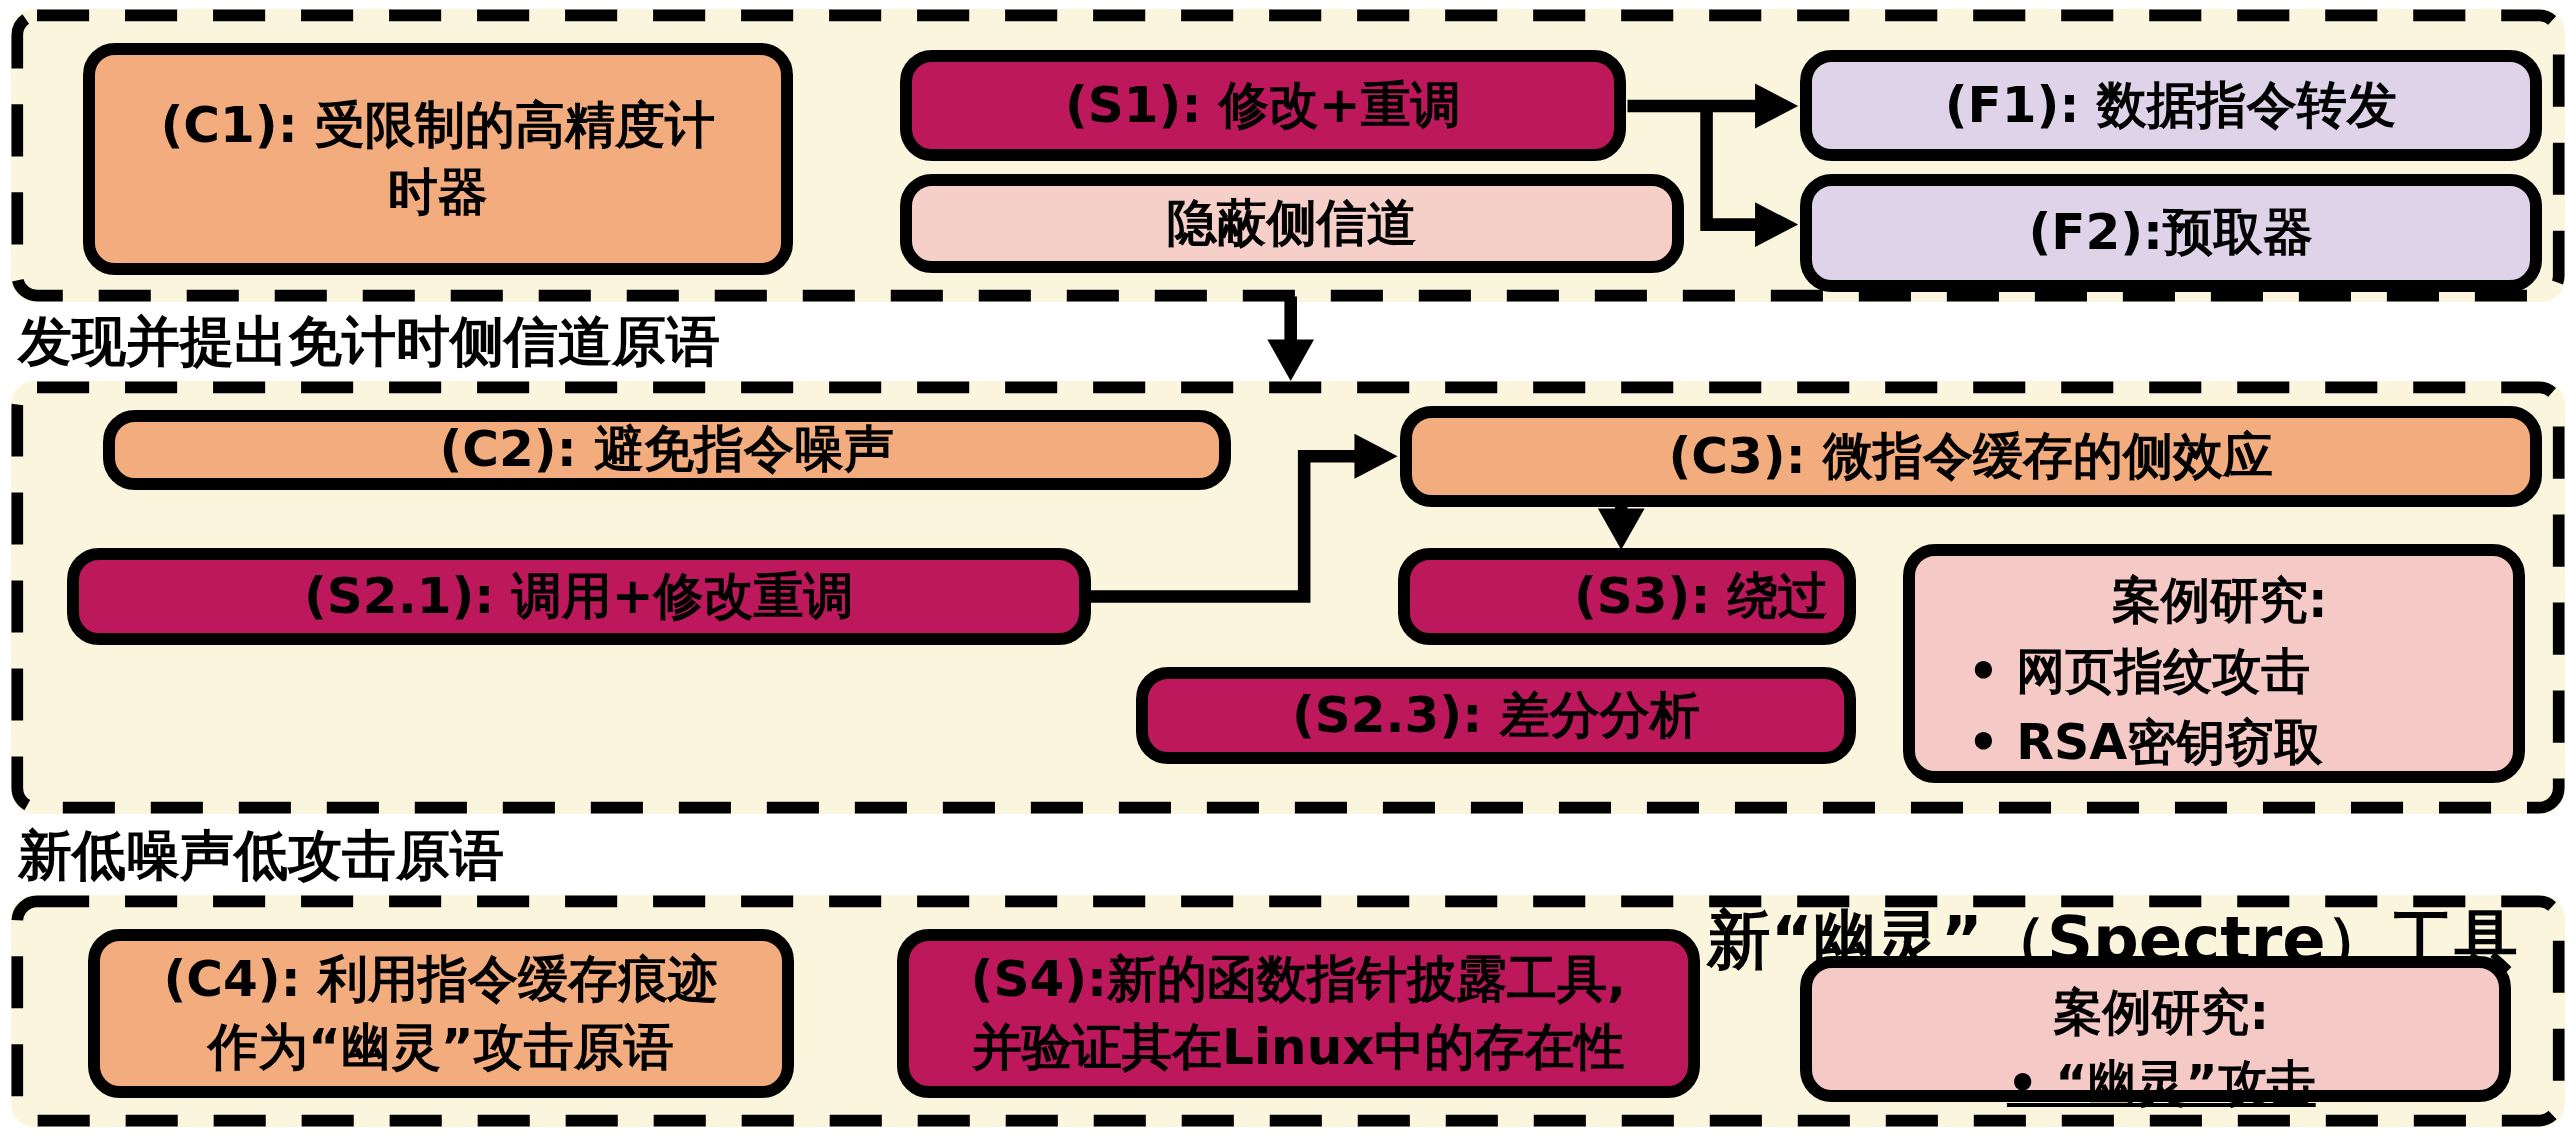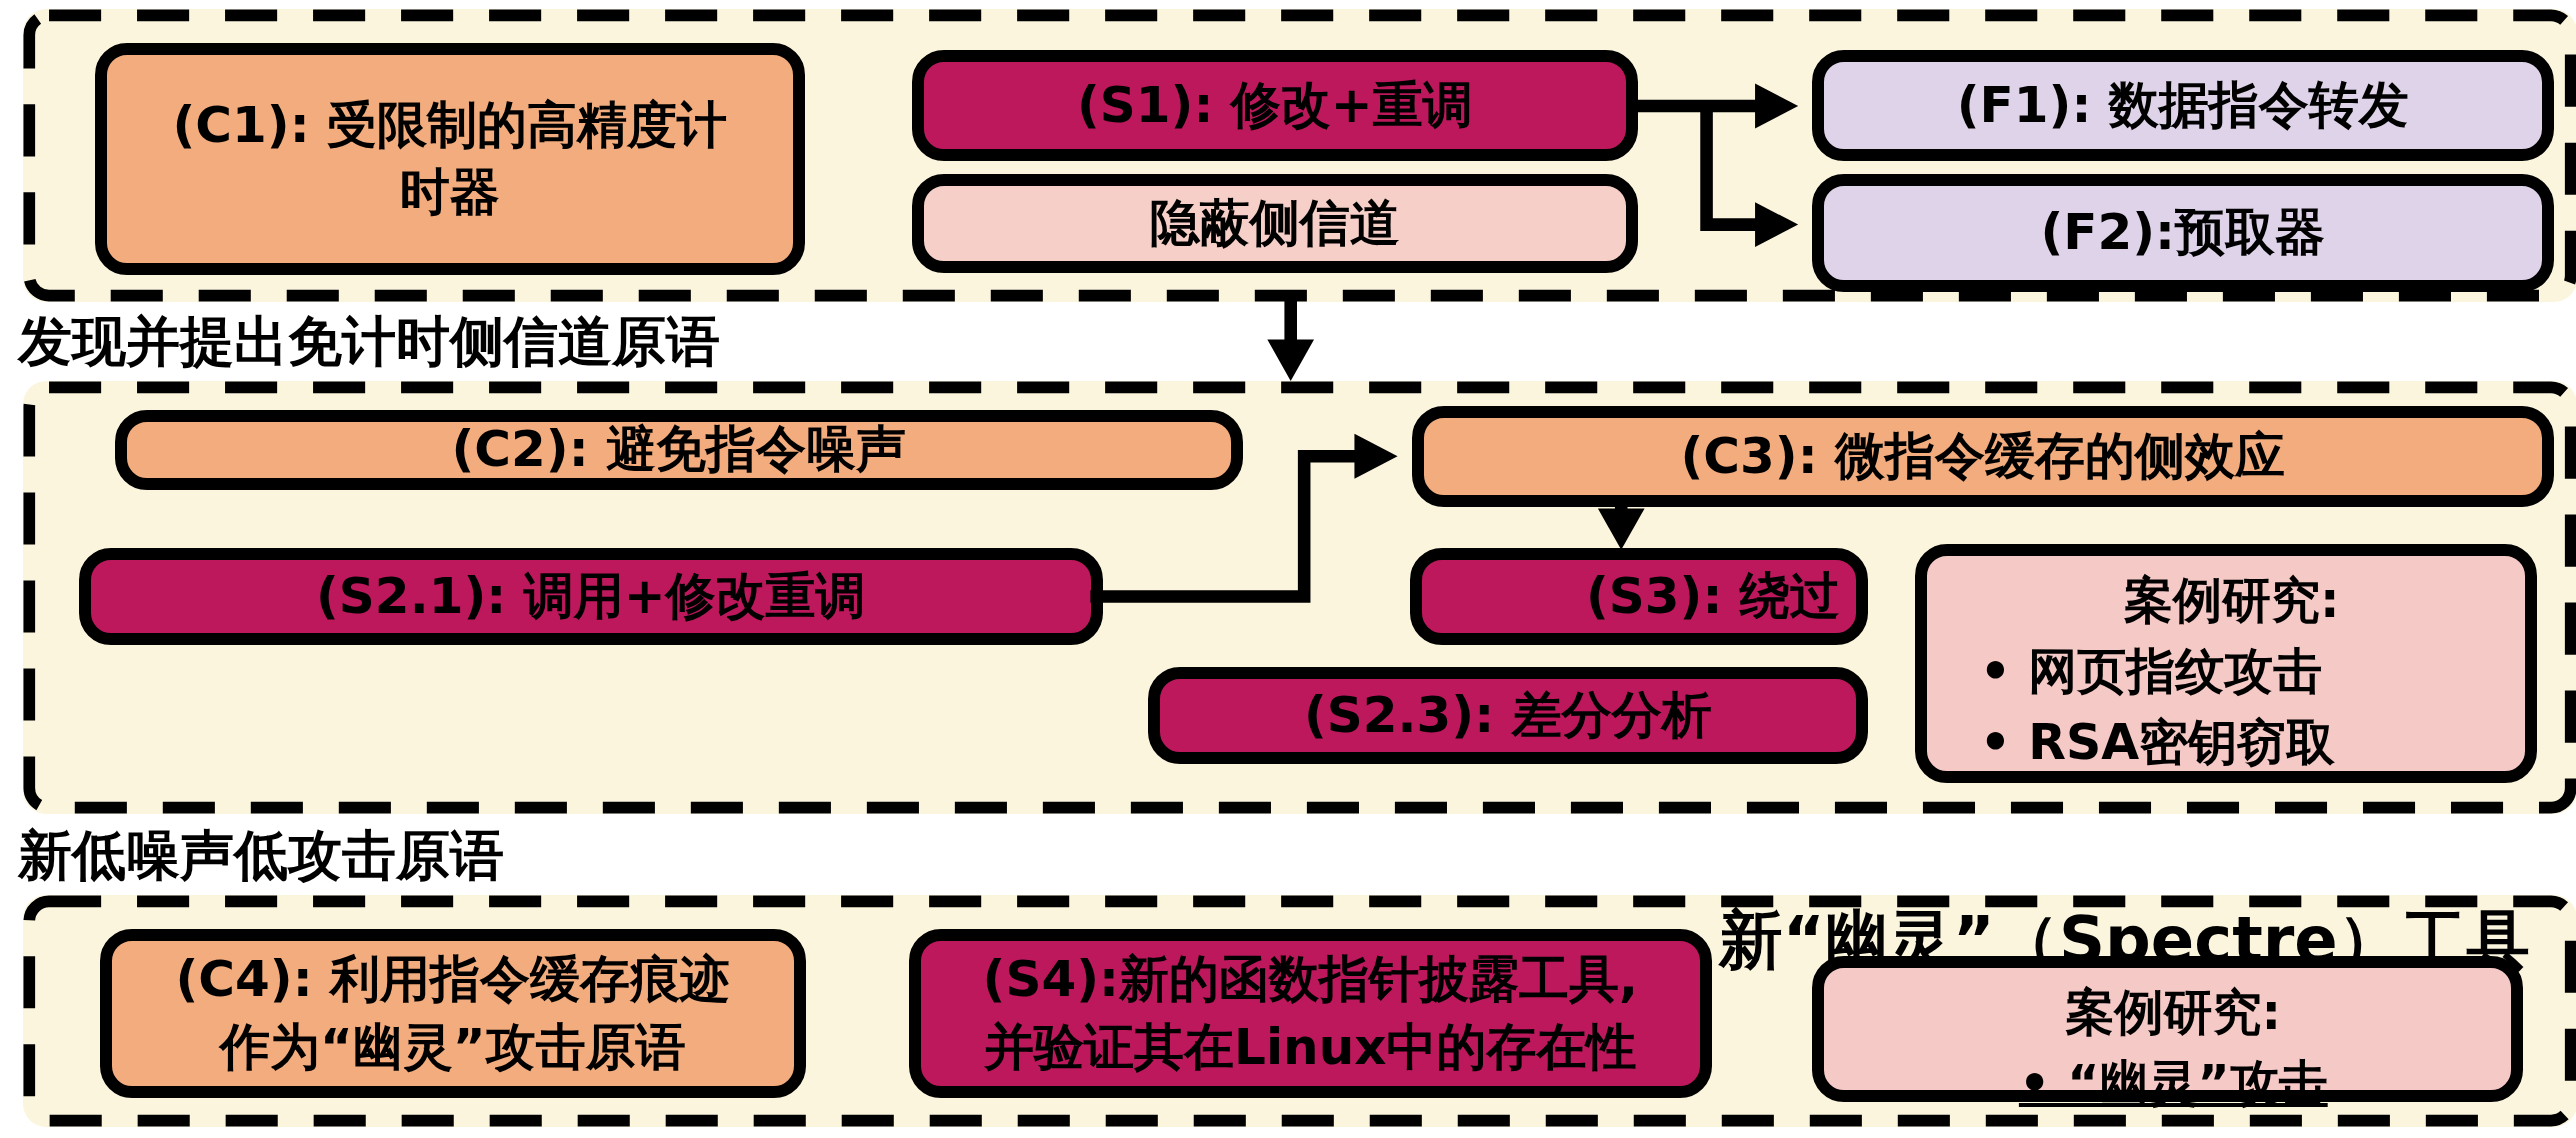--- a/index.html
+++ b/index.html
@@ -16,21 +16,20 @@
     position: relative;
     width: 2576px;
     height: 1139px;
     overflow: hidden;
     background: #ffffff;
   }
   .panel {
     position: absolute;
     background: #FAF5DC;
     border-radius: 23.4px;
-    margin-left: 12px;
   }
   .panel > svg.dashed-border {
     position: absolute;
     left: 0; top: 0;
     width: 100%; height: 100%;
     pointer-events: none;
   }
   .box {
     position: absolute;
     box-sizing: border-box;
@@ -93,21 +92,21 @@
 
     <div class="box orange" style="left:72px; top:34px; width:710px; height:232px;">
       <div>(C1): 受限制的高精度计</div>
       <div>时器</div>
     </div>
 
     <div class="box blue" style="left:889px; top:41px; width:726px; height:111px;">
       <div>(S1): 修改+重调</div>
     </div>
 
-    <div class="box pink" style="left:889px; top:165px; width:726px; height:99px;">
+    <div class="box pink" style="left:889px; top:165px; width:784px; height:99px;">
       <div>隐蔽侧信道</div>
     </div>
 
     <div class="box purple" style="left:1789px; top:41px; width:742px; height:111px;">
       <div>(F1): 数据指令转发</div>
     </div>
 
     <div class="box purple" style="left:1789px; top:165px; width:742px; height:118px;">
       <div>(F2):预取器</div>
     </div>

